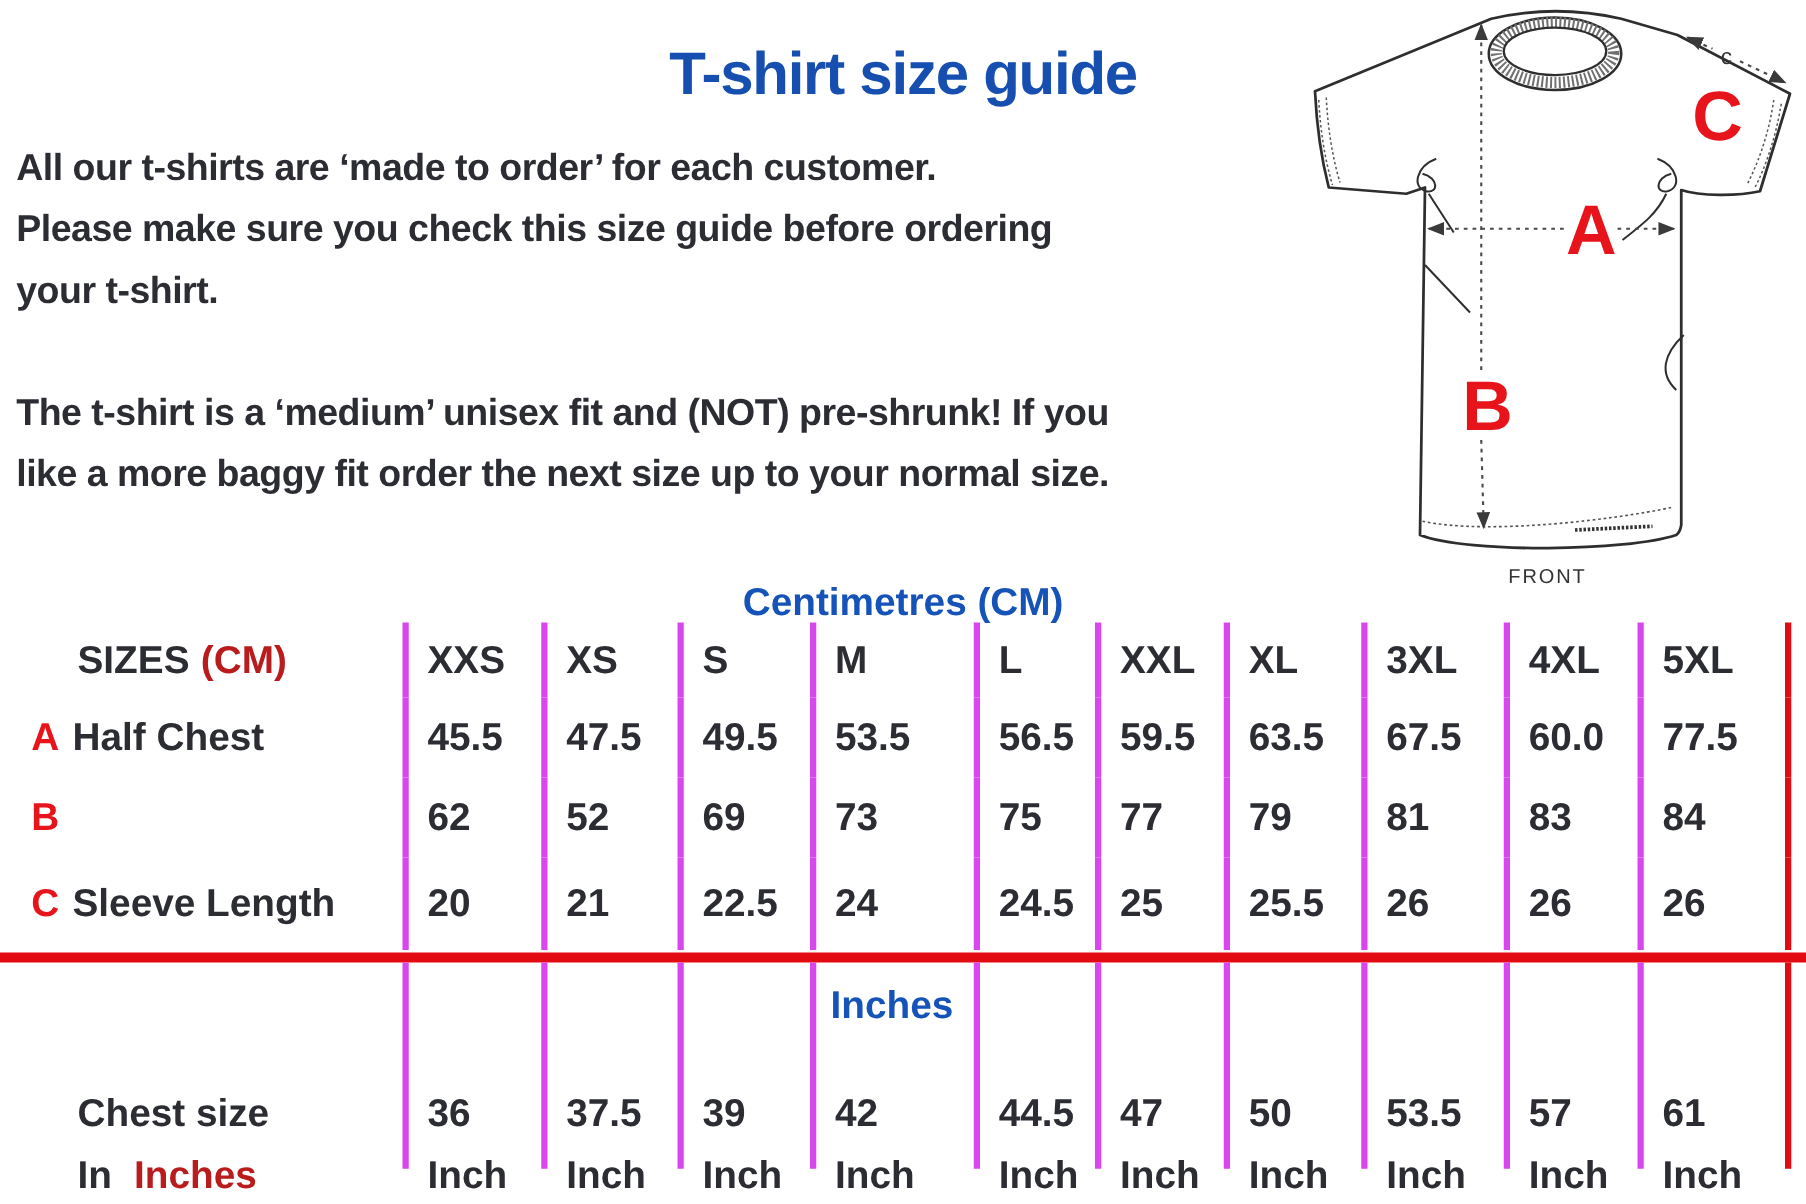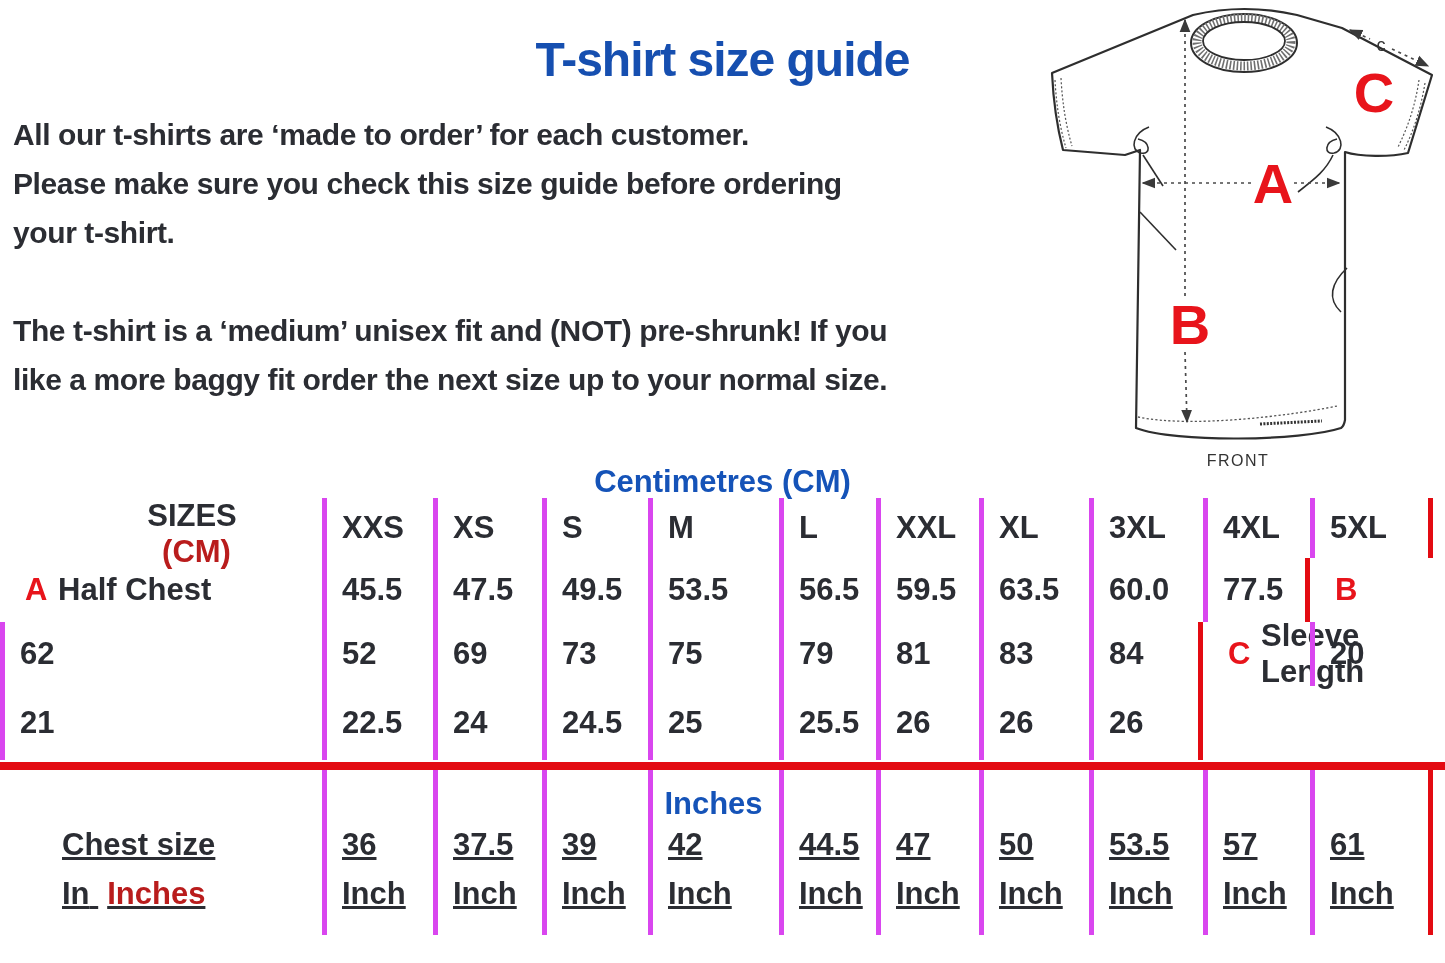--- a/index.html
+++ b/index.html
@@ -21,27 +21,27 @@
   }
   .size-grid{
     position:absolute;left:0;display:grid;
     grid-template-columns:322px 111px 109px 106px 131px 97px 103px 110px 114px 107px 123px;
   }
   .cm-table{top:498px;grid-template-rows:60px 64px 64px 74px;}
   .in-table{top:770px;grid-template-rows:165px;}
   .cell{display:flex;align-items:center;font-size:31px;}
   .val{border-left:5px solid #d946ef;padding-left:15px;}
   .vr{border-right:5px solid #e30b12;}
-  .sizes-cell{padding-left:62px;flex-direction:column;}
+  .sizes-cell{padding-left:62px;}
   .row-label{padding-left:25px;}
   .red-letter{color:#e8141b;min-width:33px;display:inline-block;}
   .blue{color:#b91c1c;}
   .sp{margin-left:9px;}
   .hr-red{position:absolute;top:762px;left:0;width:1445px;height:8px;background:#e30b12;}
-  .in-cell{display:block;padding-top:50px;font-size:31px;line-height:49px;text-decoration:underline;}
+  .in-cell{display:block;padding-top:96px;font-size:31px;line-height:49px;}
   .in-label{padding-left:62px;}
   .in-heading{
     position:absolute;top:786px;left:648px;width:131px;text-align:center;
     font-size:31px;color:#1553b8;
   }
   .diagram{position:absolute;top:0;left:1030px;width:415px;height:475px;}
   .diagram svg{width:100%;height:100%;display:block;}
   .diagram text{font-family:"Liberation Sans",sans-serif;}
 </style>
 </head>
@@ -131,31 +131,33 @@
       <span class="red-letter">A</span>
       <span>Half Chest</span>
     </div>
     <div class="cell val">45.5</div>
     <div class="cell val">47.5</div>
     <div class="cell val">49.5</div>
     <div class="cell val">53.5</div>
     <div class="cell val">56.5</div>
     <div class="cell val">59.5</div>
     <div class="cell val">63.5</div>
+    <div class="cell val">67.5</div>
     <div class="cell val">60.0</div>
     <div class="cell val vr">77.5</div>
 
     <div class="cell row-label">
       <span class="red-letter">B</span>
     </div>
     <div class="cell val">62</div>
     <div class="cell val">52</div>
     <div class="cell val">69</div>
     <div class="cell val">73</div>
     <div class="cell val">75</div>
+    <div class="cell val">77</div>
     <div class="cell val">79</div>
     <div class="cell val">81</div>
     <div class="cell val">83</div>
     <div class="cell val vr">84</div>
 
     <div class="cell row-label">
       <span class="red-letter">C</span>
       <span>Sleeve Length</span>
     </div>
     <div class="cell val">20</div>

